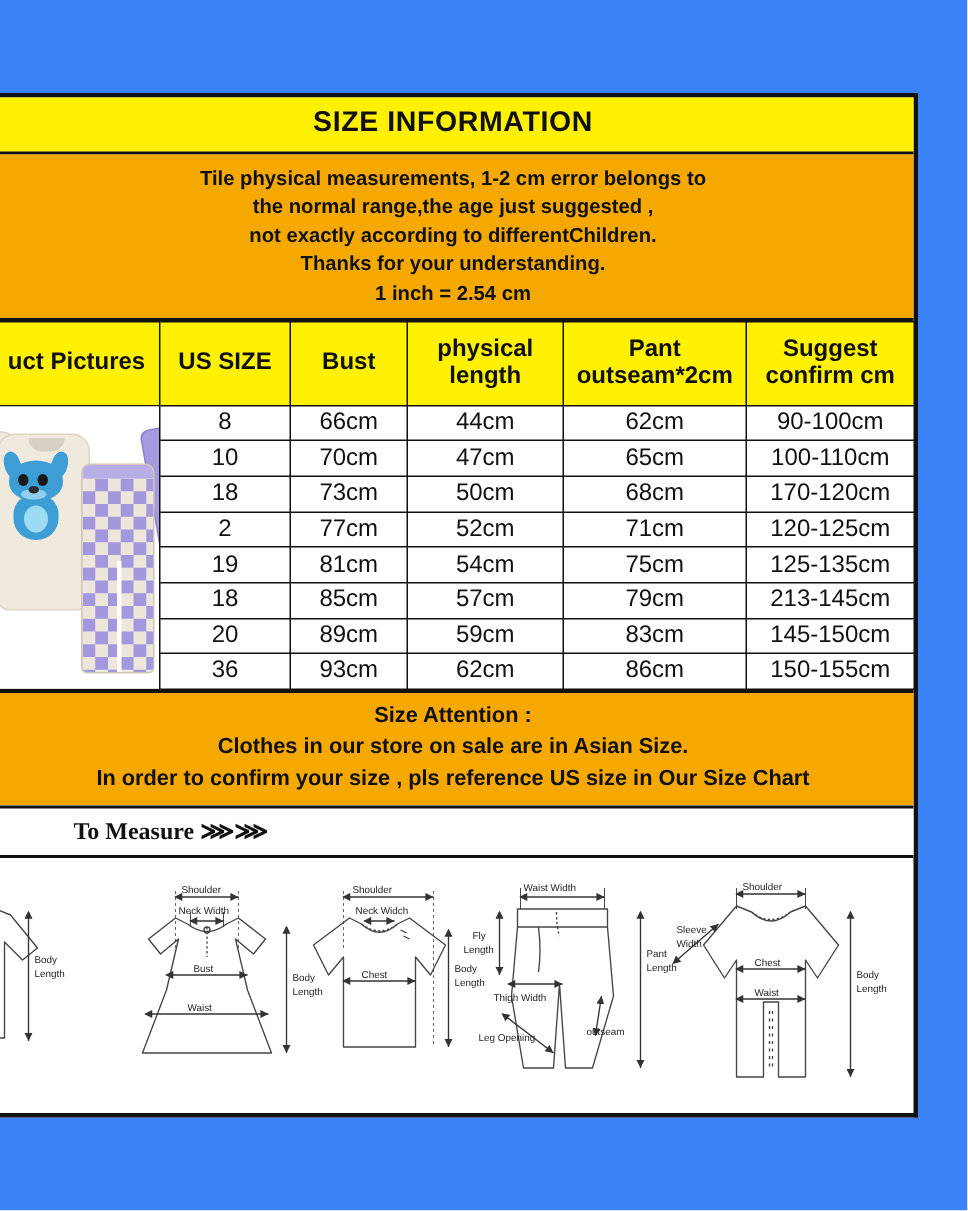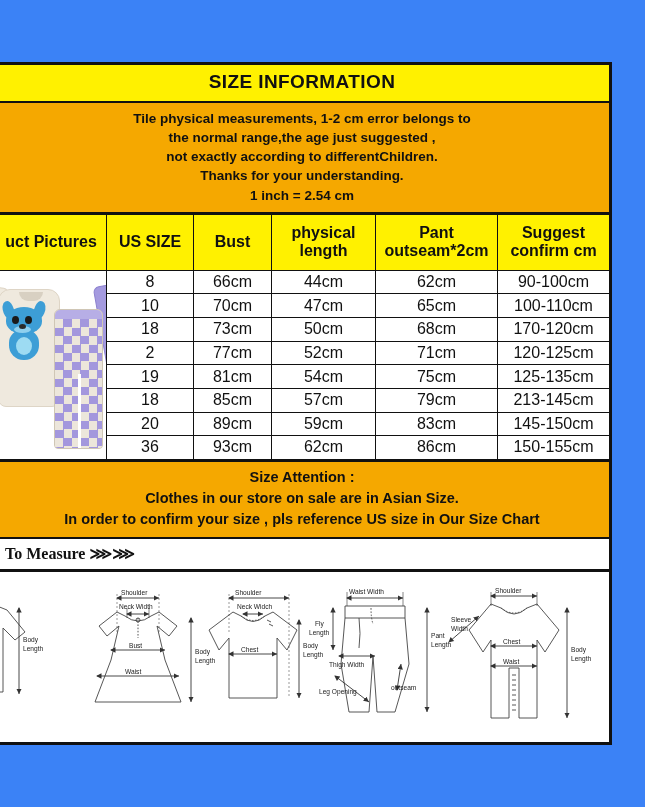--- a/index.html
+++ b/index.html
@@ -256,20 +256,21 @@
     background: #ffffff;
     border-top: 2px solid #111111;
     border-bottom: 3px solid #111111;
     padding: 5px 0 6px 10px;
   }
   .measure-bar .m-text {
     font-size: 16px;
     font-weight: bold;
     color: #111111;
     font-family: "Liberation Serif", serif;
+    margin-left: 44px;
   }
 
   
   .diagram-panel {
     position: absolute;
     left: -8px;
     top: 572px;
     width: 620px;
     height: 173px;
     border: 3px solid #111111;

